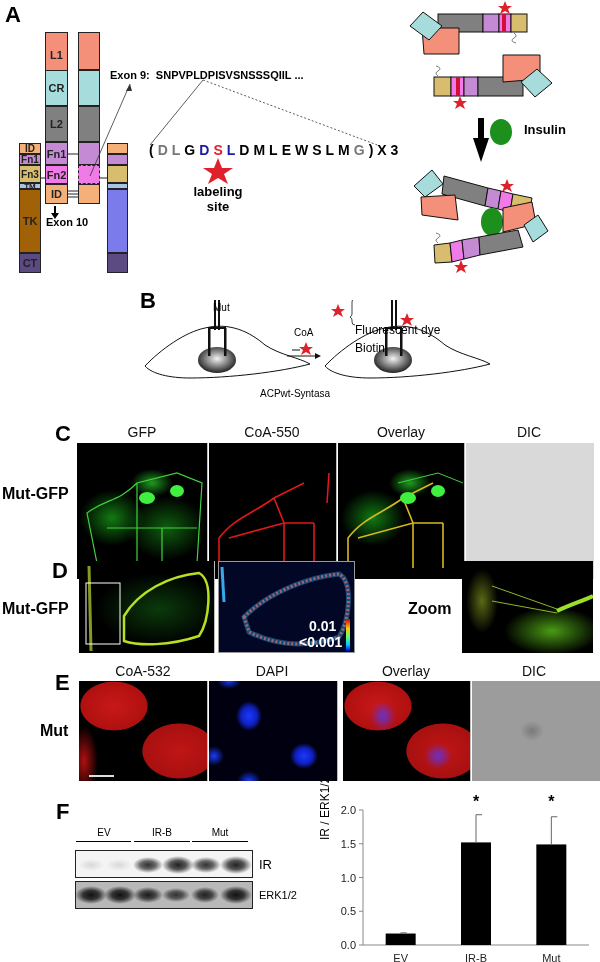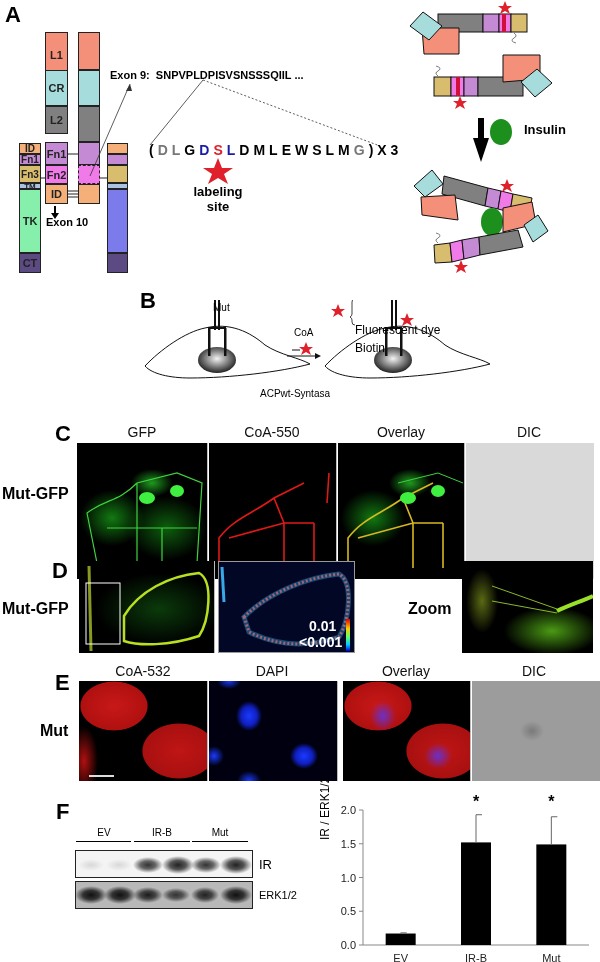--- a/index.html
+++ b/index.html
@@ -14,41 +14,41 @@
   .seq span { display: inline-block; margin-right: 4px; }
 </style>
 </head>
 <body>
 
 <div class="plabel" style="left:5px;top:2px;">A</div>
 
 <div class="col" style="left:45px;top:32px;width:23px;height:172px;">
   <div class="seg" style="top:0;height:46px;background:#f4907a;">L1</div>
   <div class="seg" style="top:38px;height:36px;background:#a6dcdc;">CR</div>
-  <div class="seg" style="top:74px;height:28px;background:#808080;">L2</div>
+  <div class="seg" style="top:74px;height:36px;background:#808080;">L2</div>
   <div class="seg" style="top:110px;height:23px;background:#c58ad4;">Fn1</div>
   <div class="seg" style="top:133px;height:19px;background:#f07ae8;">Fn2</div>
   <div class="seg" style="top:152px;height:20px;background:#f5b07a;">ID</div>
 </div>
 
 <div class="col" style="left:78px;top:32px;width:22px;height:172px;">
   <div class="seg" style="top:0;height:38px;background:#f4907a;"></div>
   <div class="seg" style="top:38px;height:36px;background:#a6dcdc;"></div>
   <div class="seg" style="top:74px;height:36px;background:#808080;"></div>
   <div class="seg" style="top:110px;height:23px;background:#c58ad4;"></div>
   <div class="seg" style="top:133px;height:19px;background:#f07ae8;border-style:dashed;"></div>
   <div class="seg" style="top:152px;height:20px;background:#f5b07a;"></div>
 </div>
 
 <div class="col" style="left:19px;top:143px;width:22px;height:130px;">
   <div class="seg" style="top:0;height:11px;background:#f5b07a;font-size:10px;">ID</div>
   <div class="seg" style="top:11px;height:11px;background:#c58ad4;font-size:10px;">Fn1</div>
   <div class="seg" style="top:22px;height:18px;background:#d9bd6e;font-size:10px;">Fn3</div>
   <div class="seg" style="top:40px;height:6px;background:#a9c3e0;font-size:8px;">TM</div>
-  <div class="seg" style="top:46px;height:64px;background:#86efac;">TK</div>
+  <div class="seg" style="top:46px;height:64px;background:#a16207;">TK</div>
   <div class="seg" style="top:110px;height:20px;background:#5c4a82;">CT</div>
 </div>
 
 <div class="col" style="left:107px;top:143px;width:21px;height:130px;">
   <div class="seg" style="top:0;height:11px;background:#f5b07a;"></div>
   <div class="seg" style="top:11px;height:11px;background:#c58ad4;"></div>
   <div class="seg" style="top:22px;height:18px;background:#d9bd6e;"></div>
   <div class="seg" style="top:40px;height:6px;background:#a9c3e0;"></div>
   <div class="seg" style="top:46px;height:64px;background:#7b7bec;"></div>
   <div class="seg" style="top:110px;height:20px;background:#5c4a82;"></div>

